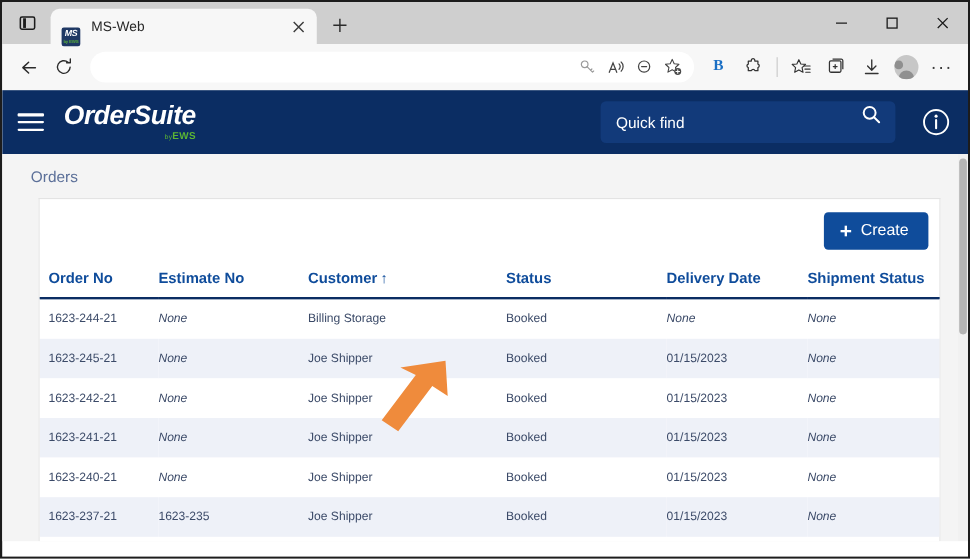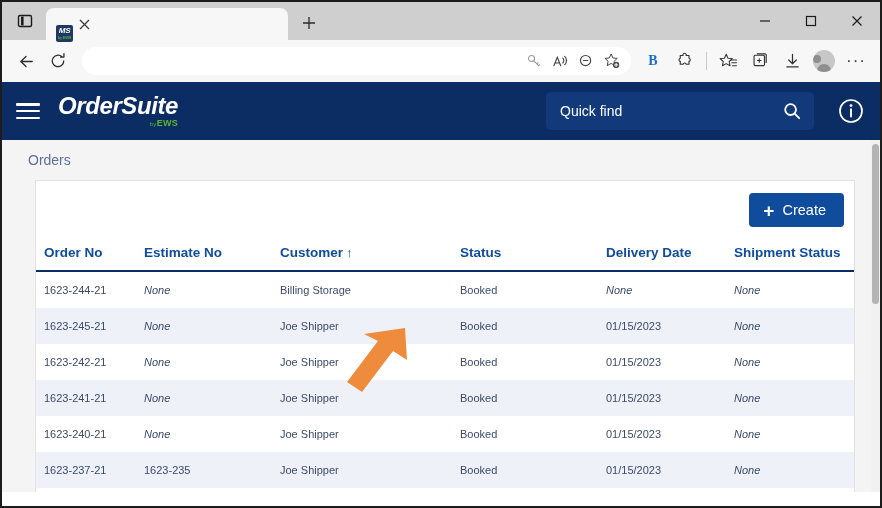--- a/index.html
+++ b/index.html
@@ -221,21 +221,20 @@
     margin-left: auto;
     display: flex;
     align-items: center;
   }
   .quickfind {
     width: 268px;
     height: 38px;
     background: #123a7a;
     border-radius: 5px;
     display: flex;
-    align-items: center;
     padding: 0 10px 0 14px;
   }
   .quickfind input {
     flex: 1 1 auto;
     background: transparent;
     border: none;
     outline: none;
     color: #ffffff;
     font-size: 14px;
     font-family: "Liberation Sans", sans-serif;
@@ -373,20 +372,21 @@
         <rect x="1.5" y="2.5" width="13" height="11" rx="1.5" fill="none" stroke="#1c1c1c" stroke-width="1.4"></rect>
         <rect x="4" y="3.6" width="2.6" height="8.8" fill="#1c1c1c"></rect>
       </svg>
     </div>
 
     <div class="tab">
       <div class="favicon">
         <div class="ms">MS</div>
         <div class="ews">by EWS</div>
       </div>
+      <div class="tab-title">MS-Web</div>
       <div class="tab-close">
         <svg width="11" height="11" viewBox="0 0 11 11">
           <path d="M1 1 L10 10 M10 1 L1 10" stroke="#3b3b3b" stroke-width="1.3" fill="none"></path>
         </svg>
       </div>
     </div>
 
     <div class="newtab">
       <svg width="14" height="14" viewBox="0 0 14 14">
         <path d="M7 1 V13 M1 7 H13" stroke="#2b2b2b" stroke-width="1.3" fill="none"></path>

